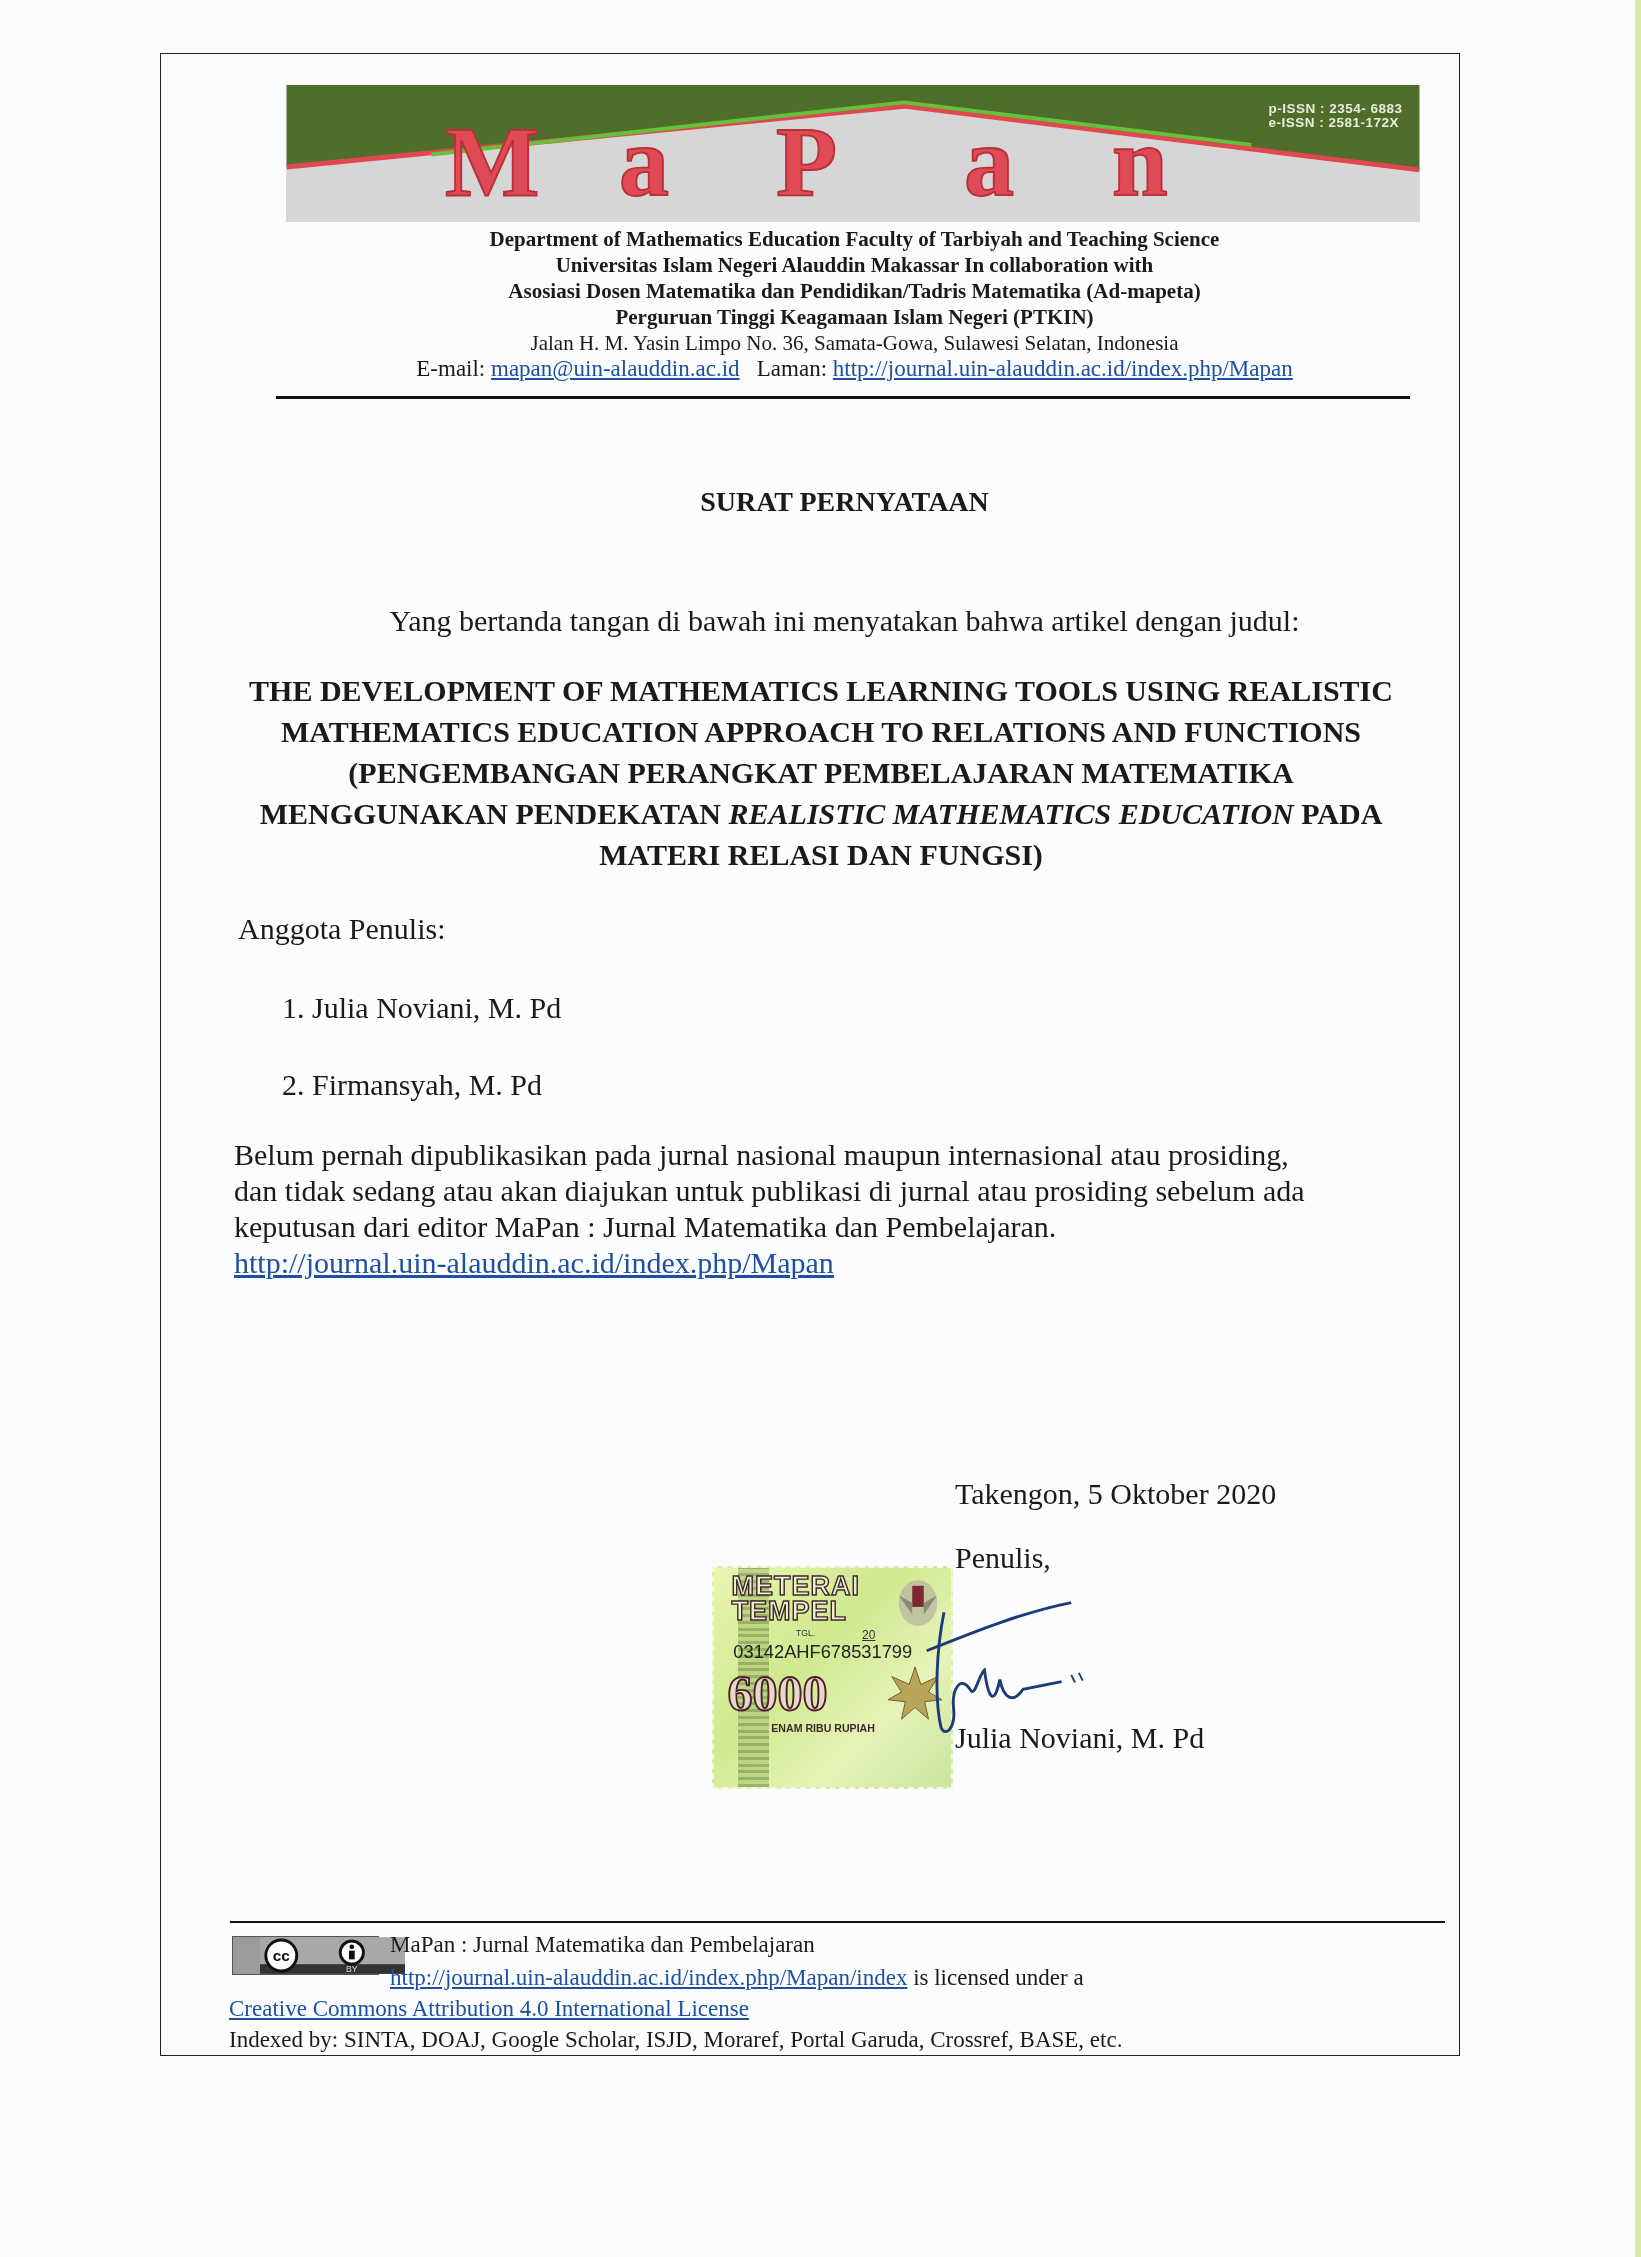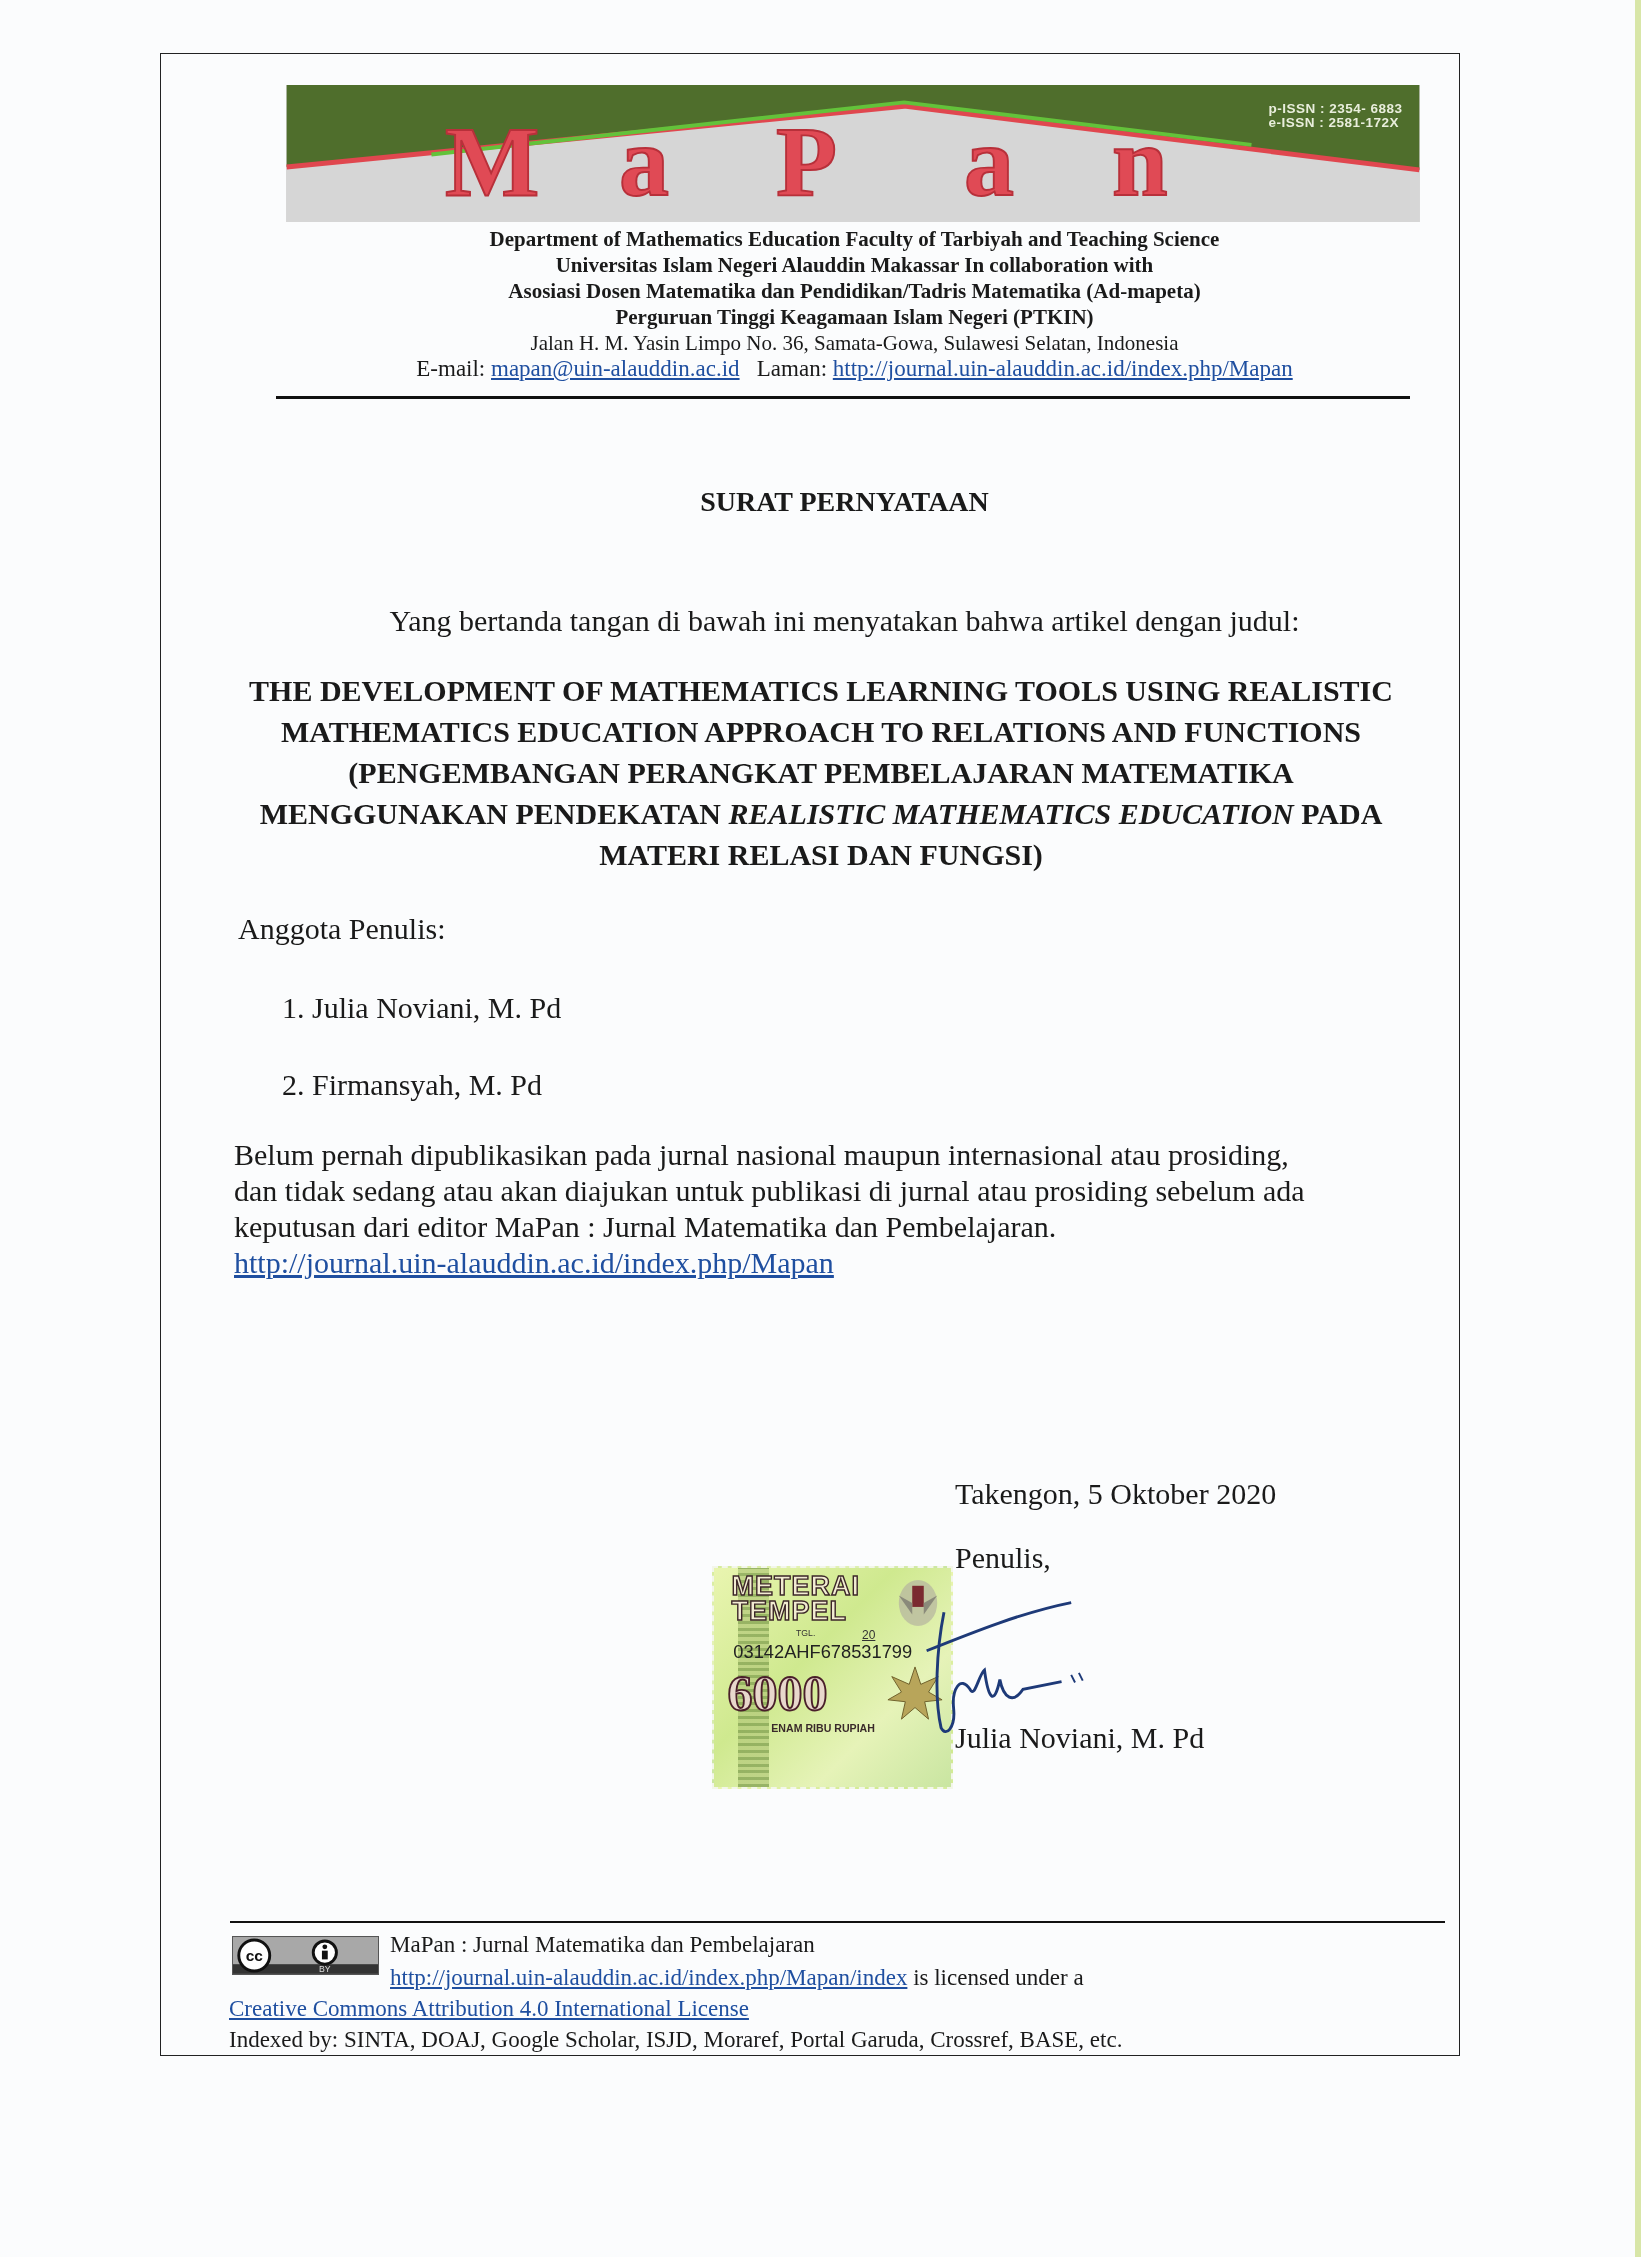--- a/index.html
+++ b/index.html
@@ -69,21 +69,21 @@
   .stamp .t1 { position: absolute; left: 17.4px; top: 5.8px; font-family: "Liberation Sans", sans-serif; font-weight: bold; font-size: 27px; line-height: 25px; color: #f2ecd2; -webkit-text-stroke: 1.4px #3b2628; letter-spacing: 1px; }
   .stamp .tgl { position: absolute; left: 82px; top: 60px; font-family: "Liberation Sans", sans-serif; font-size: 8.7px; color: #333; }
   .stamp .yr { position: absolute; left: 148px; top: 60px; font-family: "Liberation Sans", sans-serif; font-size: 12px; color: #333; text-decoration: underline; }
   .stamp .serial { position: absolute; left: 19.3px; top: 73px; font-family: "Liberation Sans", sans-serif; font-size: 18.3px; color: #222; }
   .stamp .val { position: absolute; left: 13.5px; top: 100px; font-family: "Liberation Serif", serif; font-weight: bold; font-size: 50px; line-height: 50px; color: #e8d8cc; -webkit-text-stroke: 1.9px #4a1f2a; }
   .stamp .words { position: absolute; left: 19.3px; top: 154px; font-family: "Liberation Sans", sans-serif; font-weight: bold; font-size: 10.6px; color: #3a2a2a; margin-left: 38px; }
   .stamp .garuda { position: absolute; left: 180px; top: 7.7px; }
   .stamp .star { position: absolute; left: 172px; top: 97px; }
   .signature { position: absolute; left: 917px; top: 1583px; }
   .footer-rule { position: absolute; left: 230px; top: 1921px; width: 1215px; height: 1.9px; background: #111; }
-  .cc-badge { position: absolute; left: 232px; top: 1936px; width: 147px; height: 39px; background: #9b9b9b; border: 1px solid #555; box-sizing: border-box; }
+  .cc-badge { position: absolute; left: 232px; top: 1936px; width: 147px; height: 39px; background: #9b9b9b; border: 1px solid #555; box-sizing: border-box; padding-left: 27px; }
   .footer-text { position: absolute; font-size: 23px; line-height: 27px; }
 </style>
 </head>
 <body>
 
 <div class="edge-tint"></div>
 <div class="frame"></div>
 
 <div class="banner">
   <svg width="1134" height="137" viewBox="0 0 1174 142">

